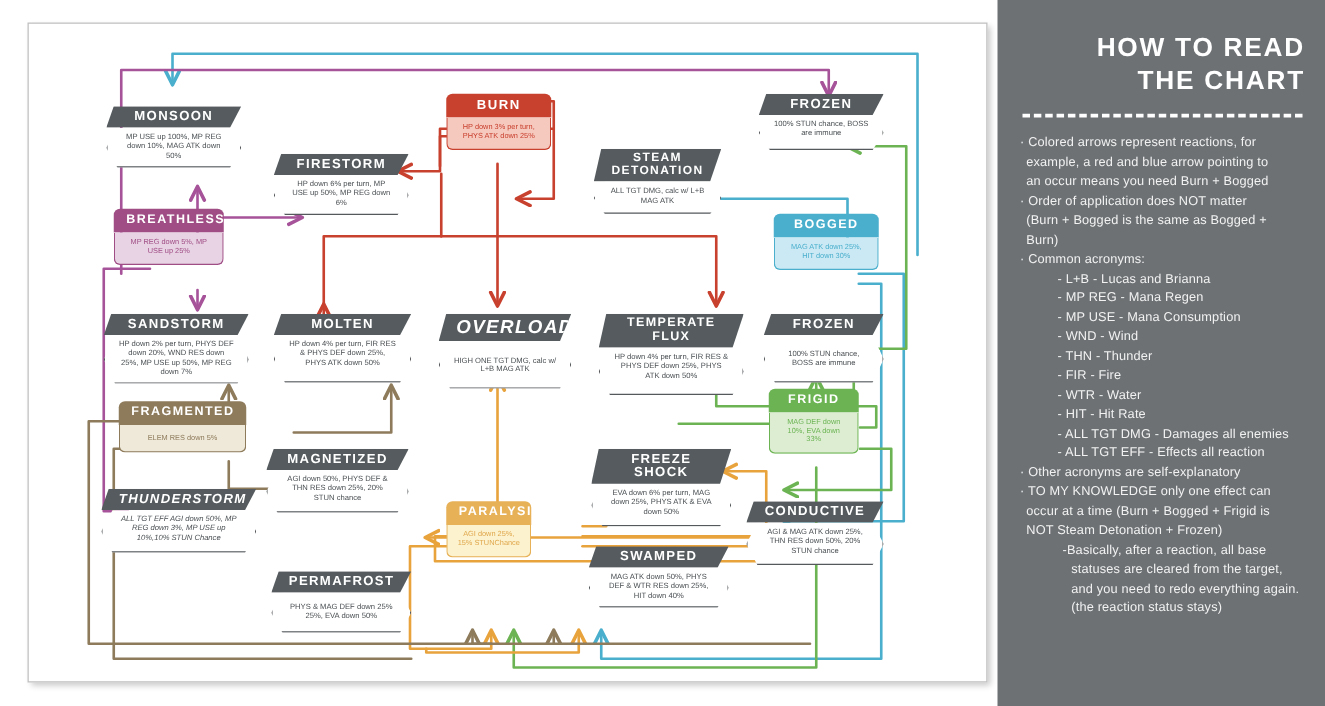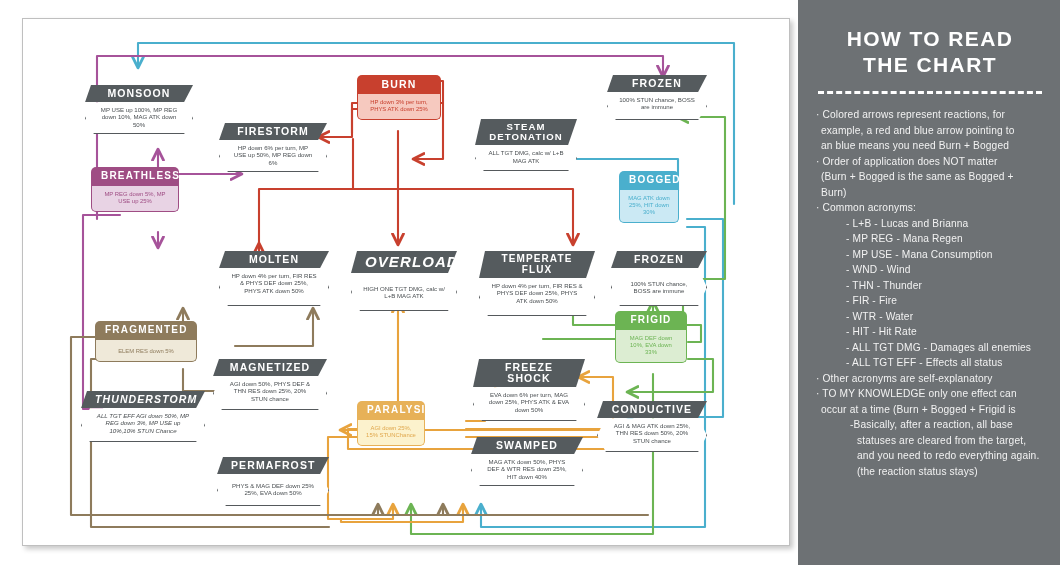--- a/index.html
+++ b/index.html
@@ -74,21 +74,21 @@
   
   #info-panel {
     position: absolute;
     left: 798px; top: 0px;
     width: 262px; height: 565px;
     background: #6d7174;
     color: #ffffff;
     padding: 26px 16px 10px 18px;
   }
   #info-title {
-    text-align: center;
+    text-align: right;
     font-weight: bold;
     font-size: 21px;
     letter-spacing: 1.4px;
     line-height: 1.22;
     margin-bottom: 14px;
     white-space: pre-line;
   }
   #info-divider {
     border-top: 3px dashed #ffffff;
     margin: 0 2px 13px 2px;
@@ -230,30 +230,34 @@
       <div class="hex-head" style="font-size:9.6px; white-space:pre-line;">STEAM
 DETONATION</div>
       <div class="hex-body" style="font-size:6.1px; min-height:26px;">ALL TGT DMG, calc w/ L+B MAG ATK</div>
     </div>
 
     <div class="node hex" style="left:584px; top:56px; width:100px;">
       <div class="hex-head" style="font-size:10.5px;">FROZEN</div>
       <div class="hex-body" style="font-size:6.1px; min-height:28px;">100% STUN chance, BOSS are immune</div>
     </div>
 
-    <div class="node rect" style="left:596px; top:152px; width:60px;">
+    <div class="node rect" style="left:596px; top:152px; width:84px;">
       <div class="rect-head" style="background:#4aafcd; font-size:10px;">BOGGED</div>
       <div class="rect-body" style="background:#cbe9f4; border-color:#4aafcd; color:#4aafcd; font-size:5.9px; min-height:24px;">MAG ATK down 25%, HIT down 30%</div>
     </div>
 
     <div class="node rect" style="left:68px; top:148px; width:88px;">
       <div class="rect-head" style="background:#9f4d84; font-size:10px;">BREATHLESS</div>
       <div class="rect-body" style="background:#e8d3e4; border-color:#9f4d84; color:#9f4d84; font-size:5.9px; min-height:24px;">MP REG down 5%, MP USE up 25%</div>
     </div>
 
+    <div class="node hex" style="left:60px; top:232px; width:116px;">
+      <div class="hex-head" style="font-size:10.5px;">SANDSTORM</div>
+      <div class="hex-body" style="font-size:6.1px; min-height:38px;">HP down 2% per turn, PHYS DEF down 20%, WND RES down 25%, MP USE up 50%, MP REG down 7%</div>
+    </div>
 
     <div class="node hex" style="left:196px; top:232px; width:110px;">
       <div class="hex-head" style="font-size:10.5px;">MOLTEN</div>
       <div class="hex-body" style="font-size:6.1px; min-height:38px;">HP down 4% per turn, FIR RES &amp; PHYS DEF down 25%, PHYS ATK down 50%</div>
     </div>
 
     <div class="node hex" style="left:328px; top:232px; width:106px;">
       <div class="hex-head" style="font-size:15px;font-style:italic;">OVERLOAD</div>
       <div class="hex-body" style="font-size:6.1px; min-height:38px; padding-top:12px;">HIGH ONE TGT DMG, calc w/ L+B MAG ATK</div>
     </div>
@@ -315,38 +319,39 @@
 
   </div>
 
   <div id="info-panel">
     <div id="info-title">HOW TO READ
 THE CHART</div>
     <div id="info-divider"></div>
     <div id="info-body">
         <div class="info-line bullet">· Colored arrows represent reactions, for</div>
         <div class="info-line cont">example, a red and blue arrow pointing to</div>
-        <div class="info-line cont">an blue means you need Burn + Bogged</div>
+        <div class="info-line cont">an occur means you need Burn + Bogged</div>
         <div class="info-line bullet">· Order of application does NOT matter</div>
         <div class="info-line cont">(Burn + Bogged is the same as Bogged +</div>
         <div class="info-line cont">Burn)</div>
         <div class="info-line bullet">· Common acronyms:</div>
         <div class="info-line ind1">- L+B - Lucas and Brianna</div>
         <div class="info-line ind1">- MP REG - Mana Regen</div>
         <div class="info-line ind1">- MP USE - Mana Consumption</div>
         <div class="info-line ind1">- WND - Wind</div>
         <div class="info-line ind1">- THN - Thunder</div>
         <div class="info-line ind1">- FIR - Fire</div>
         <div class="info-line ind1">- WTR - Water</div>
         <div class="info-line ind1">- HIT - Hit Rate</div>
         <div class="info-line ind1">- ALL TGT DMG - Damages all enemies</div>
-        <div class="info-line ind1">- ALL TGT EFF - Effects all status</div>
+        <div class="info-line ind1">- ALL TGT EFF - Effects all reaction</div>
         <div class="info-line bullet">· Other acronyms are self-explanatory</div>
         <div class="info-line bullet">· TO MY KNOWLEDGE only one effect can</div>
         <div class="info-line cont">occur at a time (Burn + Bogged + Frigid is</div>
+        <div class="info-line cont">NOT Steam Detonation + Frozen)</div>
         <div class="info-line ind2">-Basically, after a reaction, all base</div>
         <div class="info-line ind3">statuses are cleared from the target,</div>
         <div class="info-line ind3">and you need to redo everything again.</div>
         <div class="info-line ind3">(the reaction status stays)</div>
       </div>
   </div>
 
 </div>
 
 </body></html>

